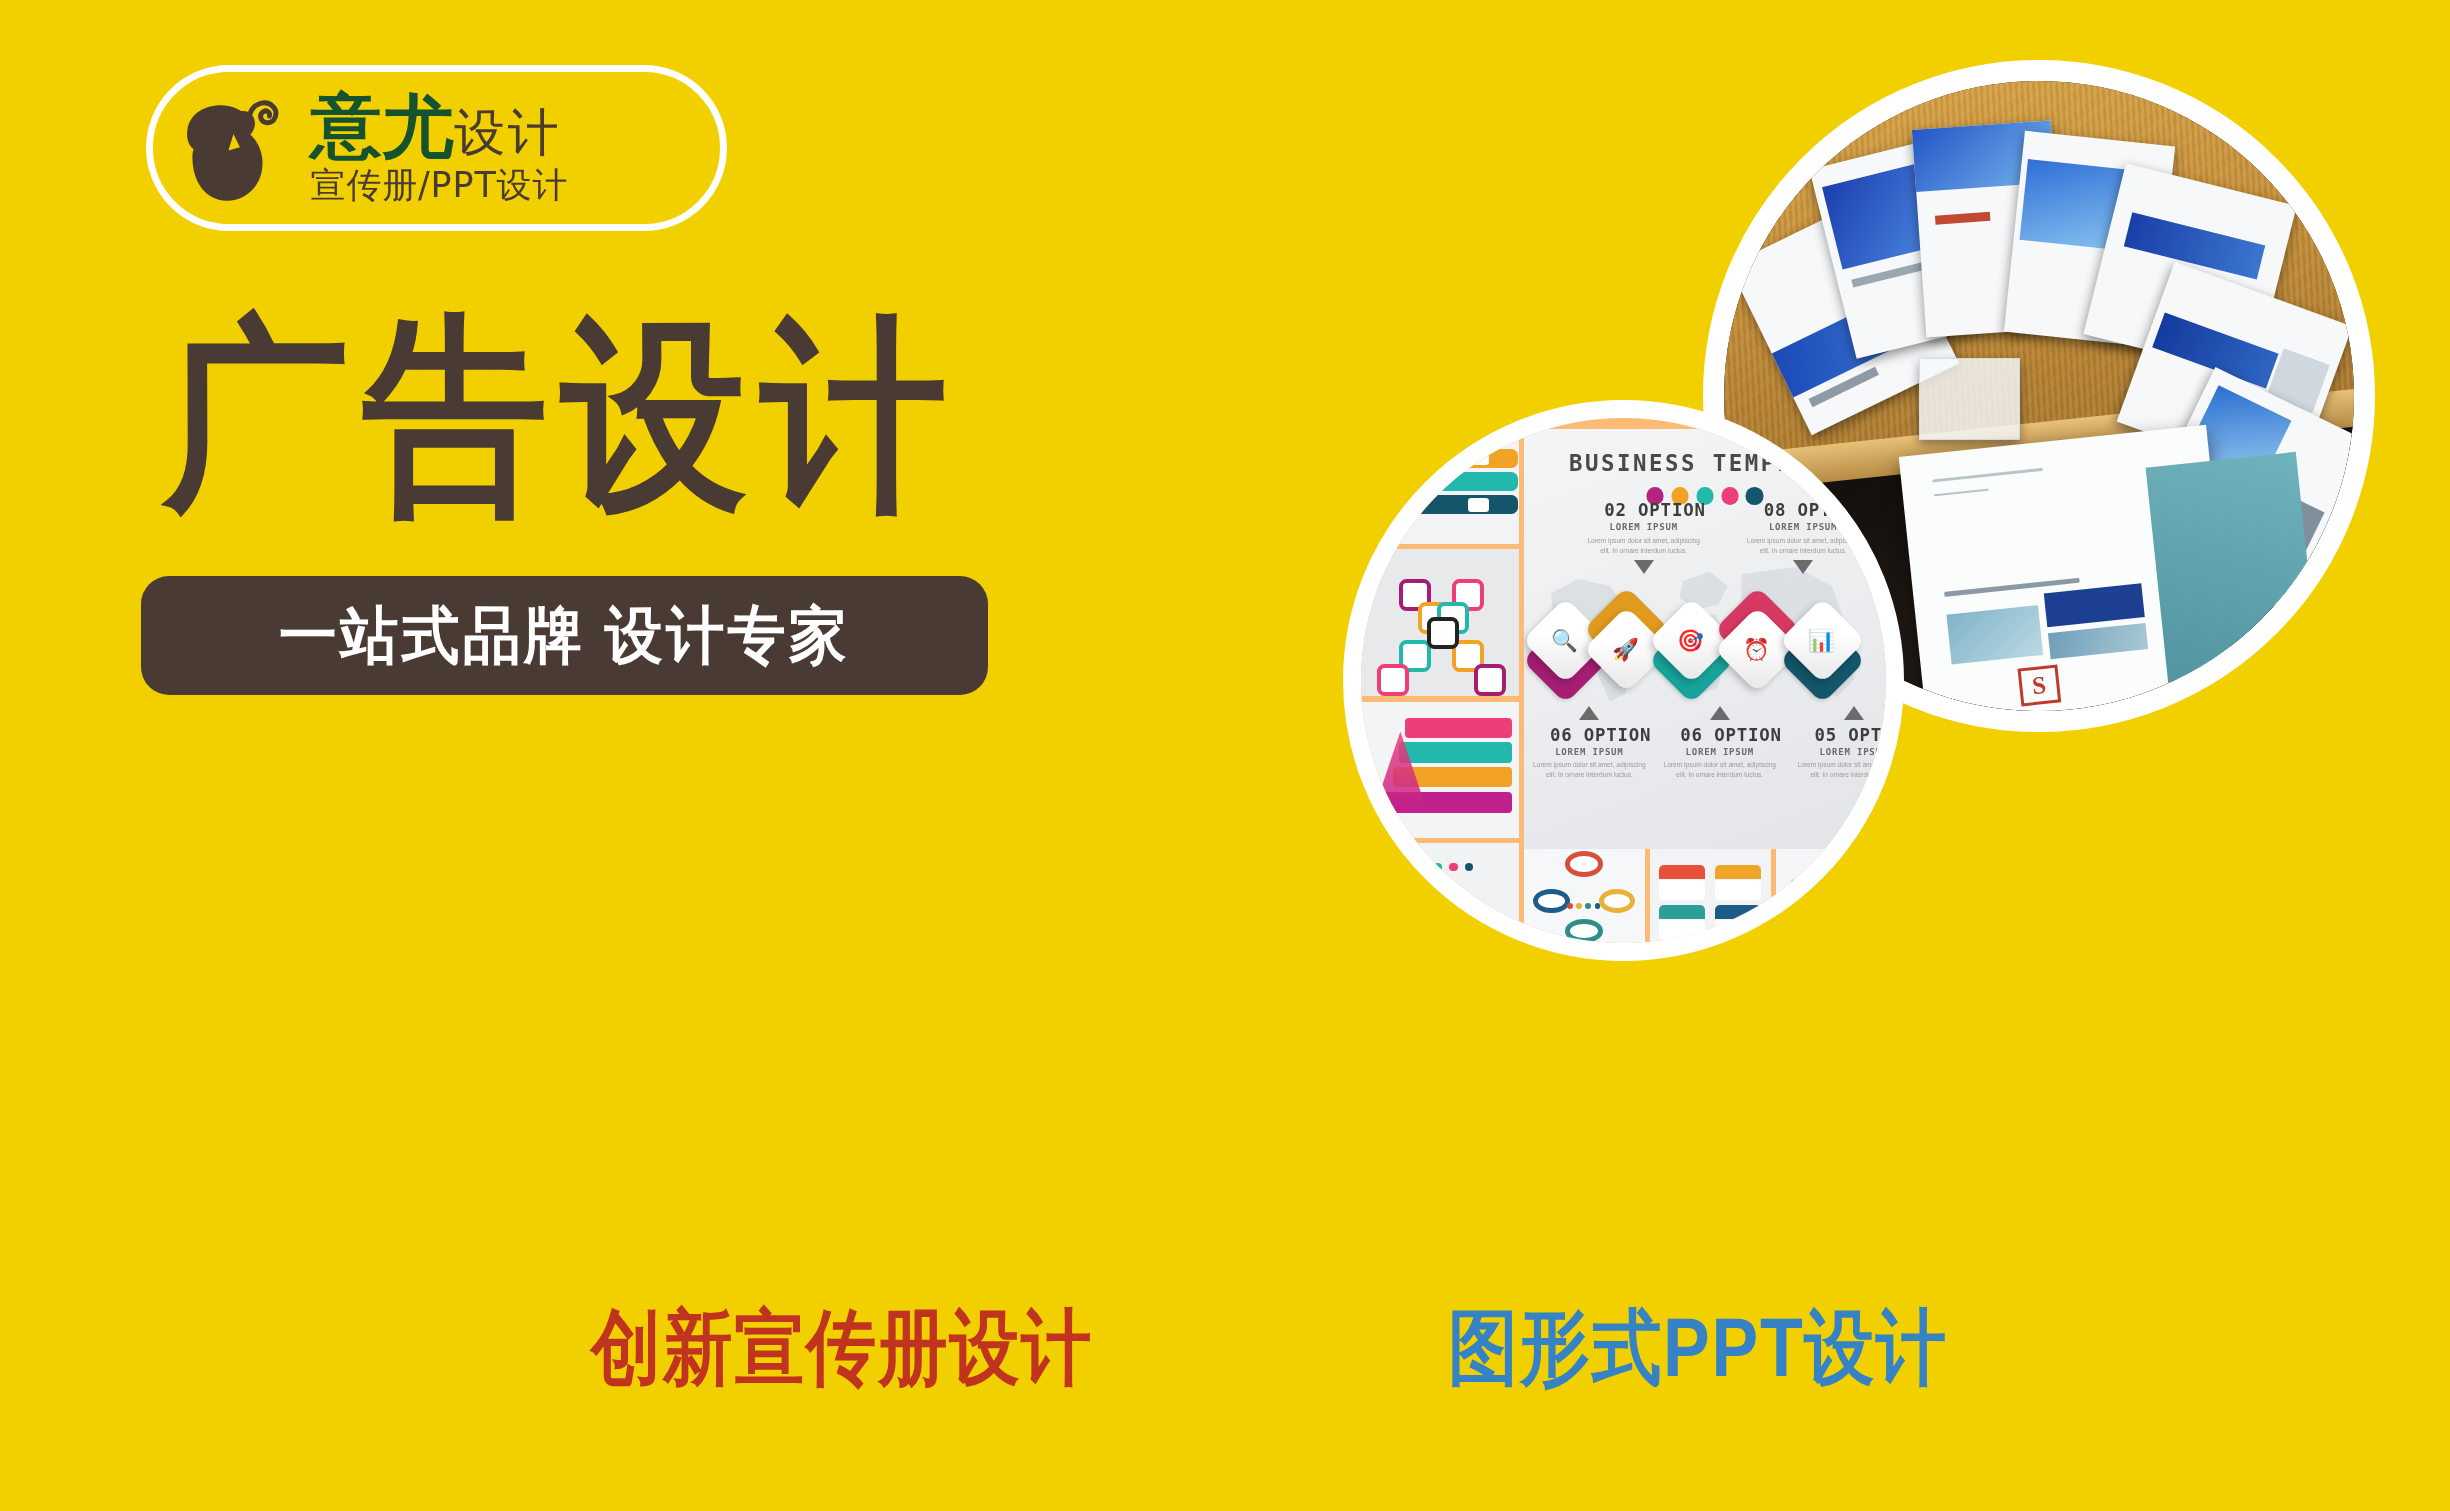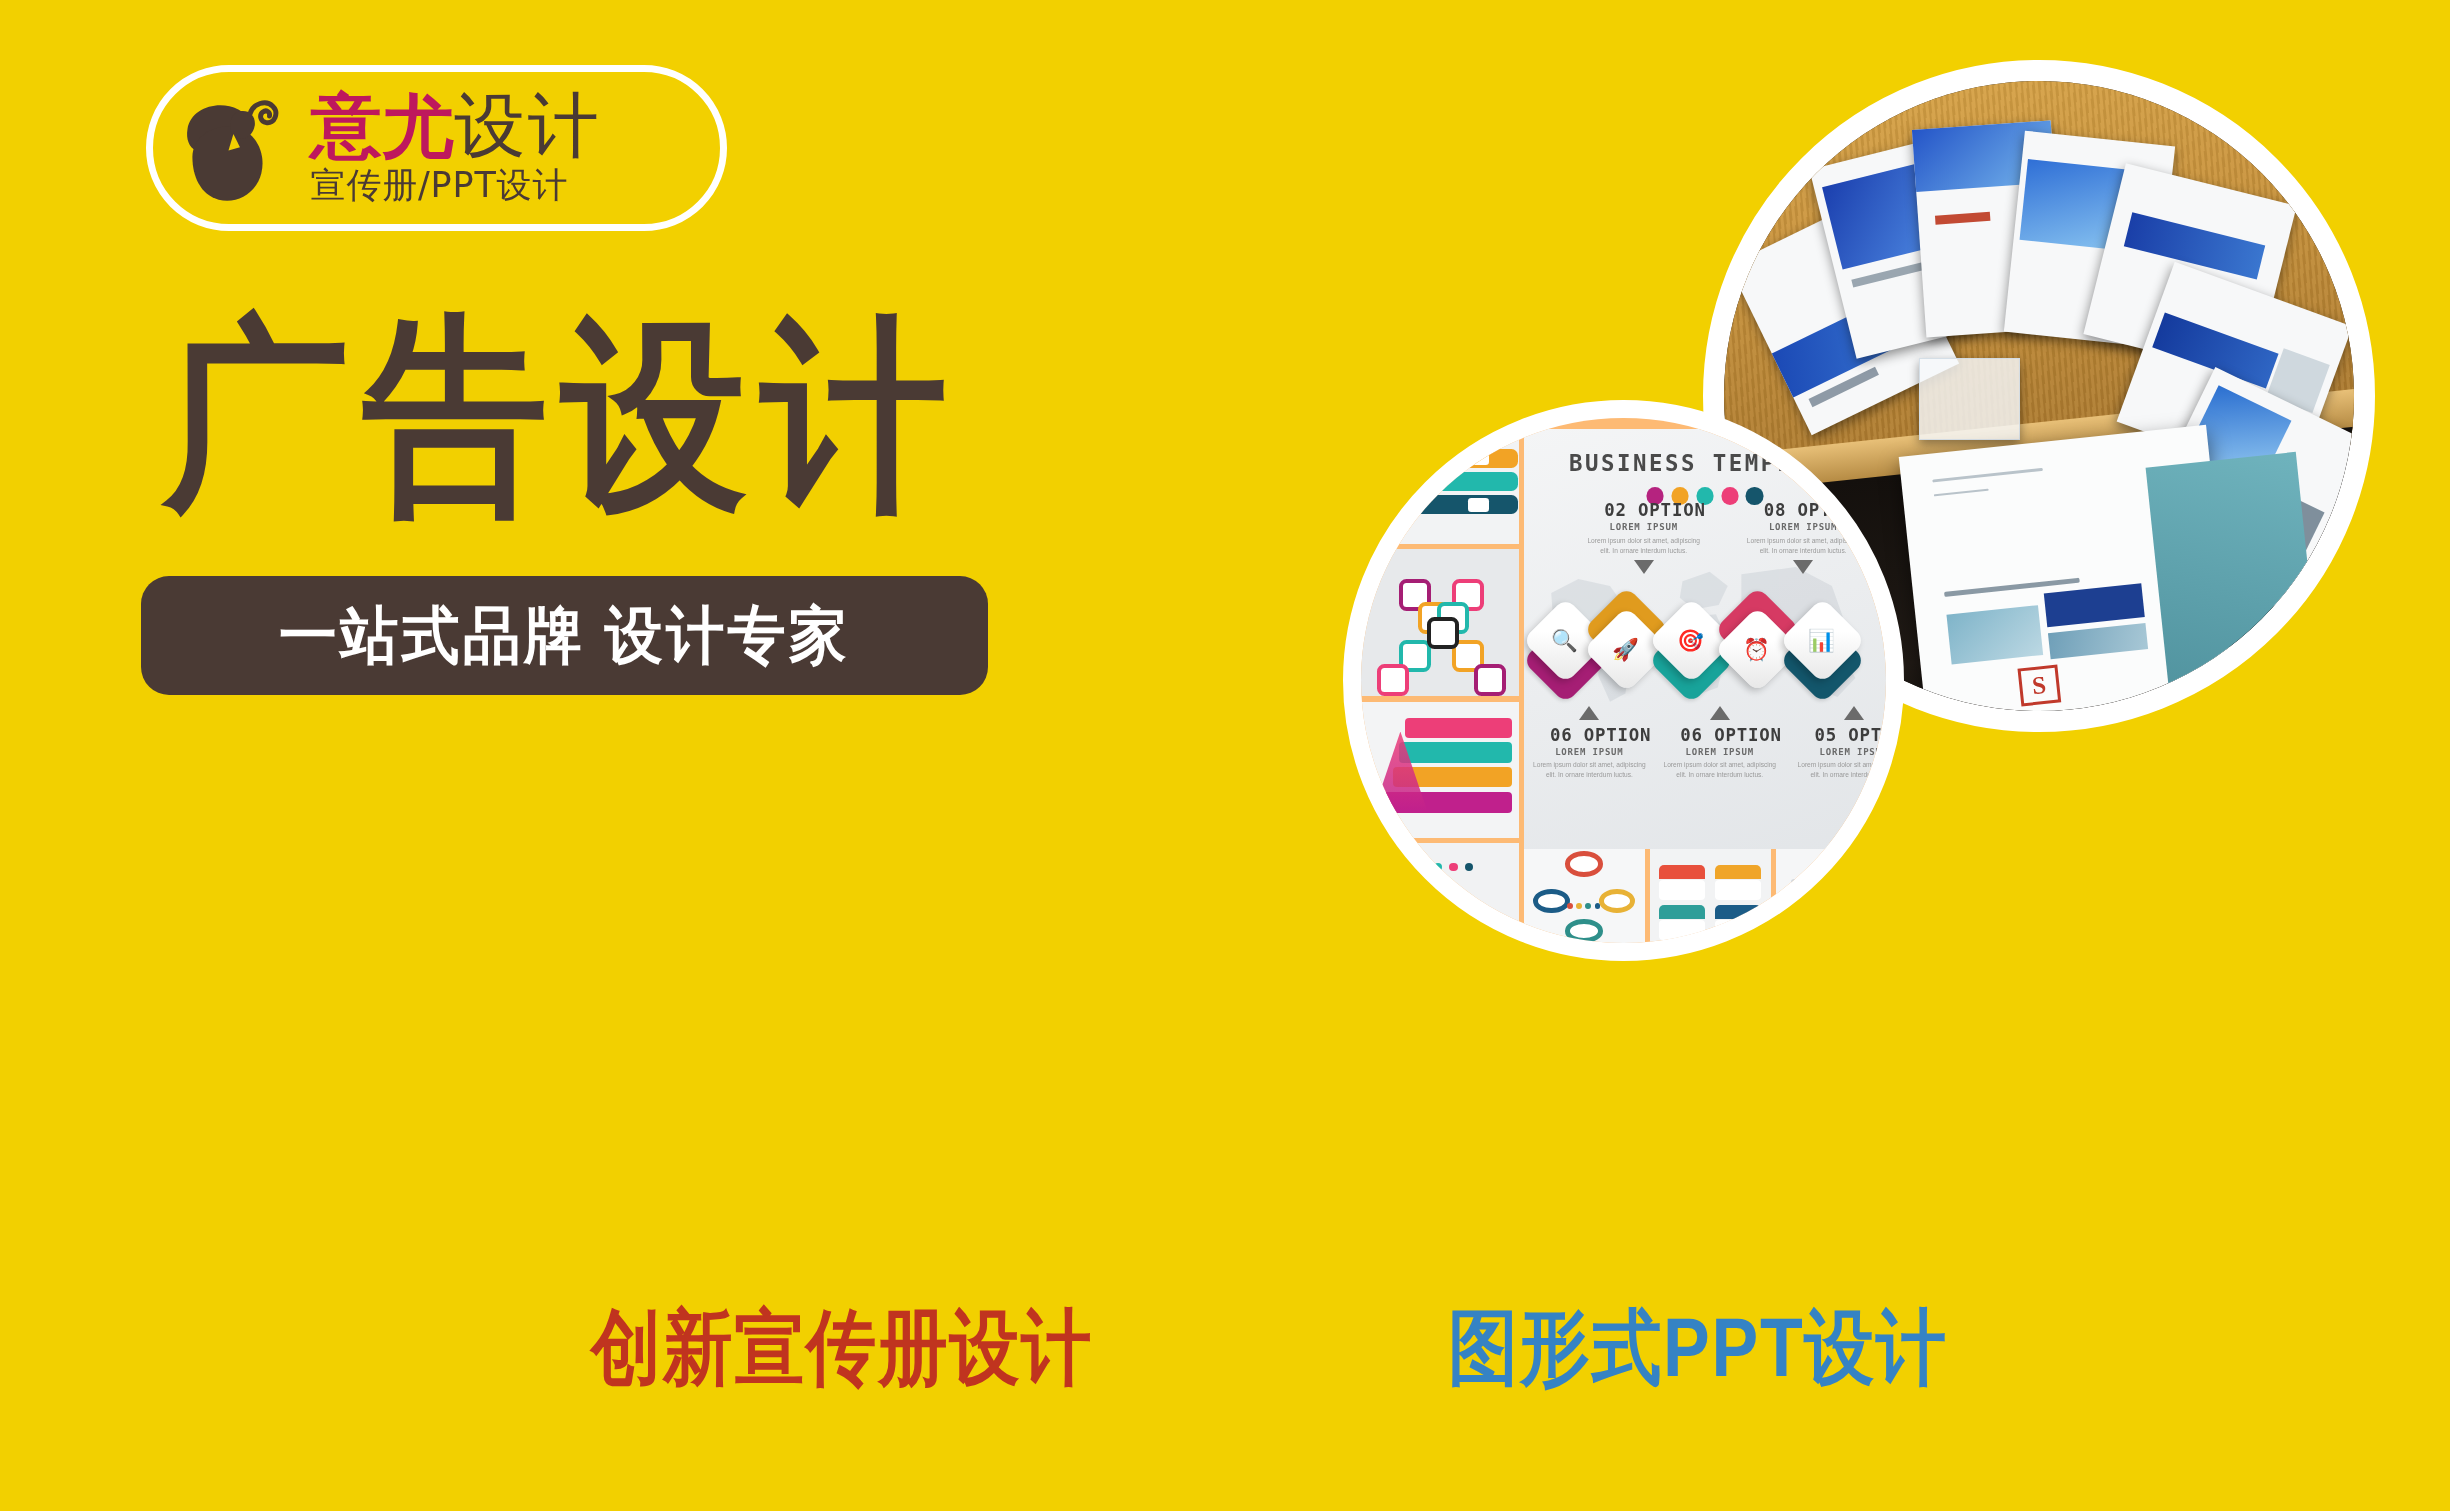--- a/index.html
+++ b/index.html
@@ -16,25 +16,25 @@
   
   .logo-badge {
     position:absolute; left:146px; top:65px; width:581px; height:166px;
     border:7.5px solid #ffffff; border-radius:83px;
     display:flex; align-items:center; padding-left:23px;
   }
   .logo-mark { width:123px; height:124px; position:relative; flex:0 0 auto; margin-right:11.6px; }
   .logo-texts { display:flex; flex-direction:column; justify-content:center; padding-bottom:3.3px; }
   .brand-main { display:flex; align-items:baseline; line-height:1; }
   .brand-bold {
-    font-size:71px; font-weight:bold; color:#be185d; letter-spacing:0.8px;
+    font-size:71px; font-weight:bold; color:#14532d; letter-spacing:0.8px;
     font-family:"Liberation Sans","DejaVu Sans",sans-serif;
   }
   .brand-light {
-    font-size:71px; font-weight:300; color:#4A3A34; letter-spacing:2.5px;
+    font-size:51px; font-weight:300; color:#4A3A34; letter-spacing:2.5px;
     font-family:"DejaVu Sans","Liberation Sans",sans-serif;
   }
   .brand-sub {
     font-size:35px; color:#4A3A34; letter-spacing:0.8px; margin-top:6.6px; line-height:1;
     font-family:"DejaVu Sans","Liberation Sans",sans-serif;
   }
 
   
   .headline {
     position:absolute; left:163px; top:307px;

